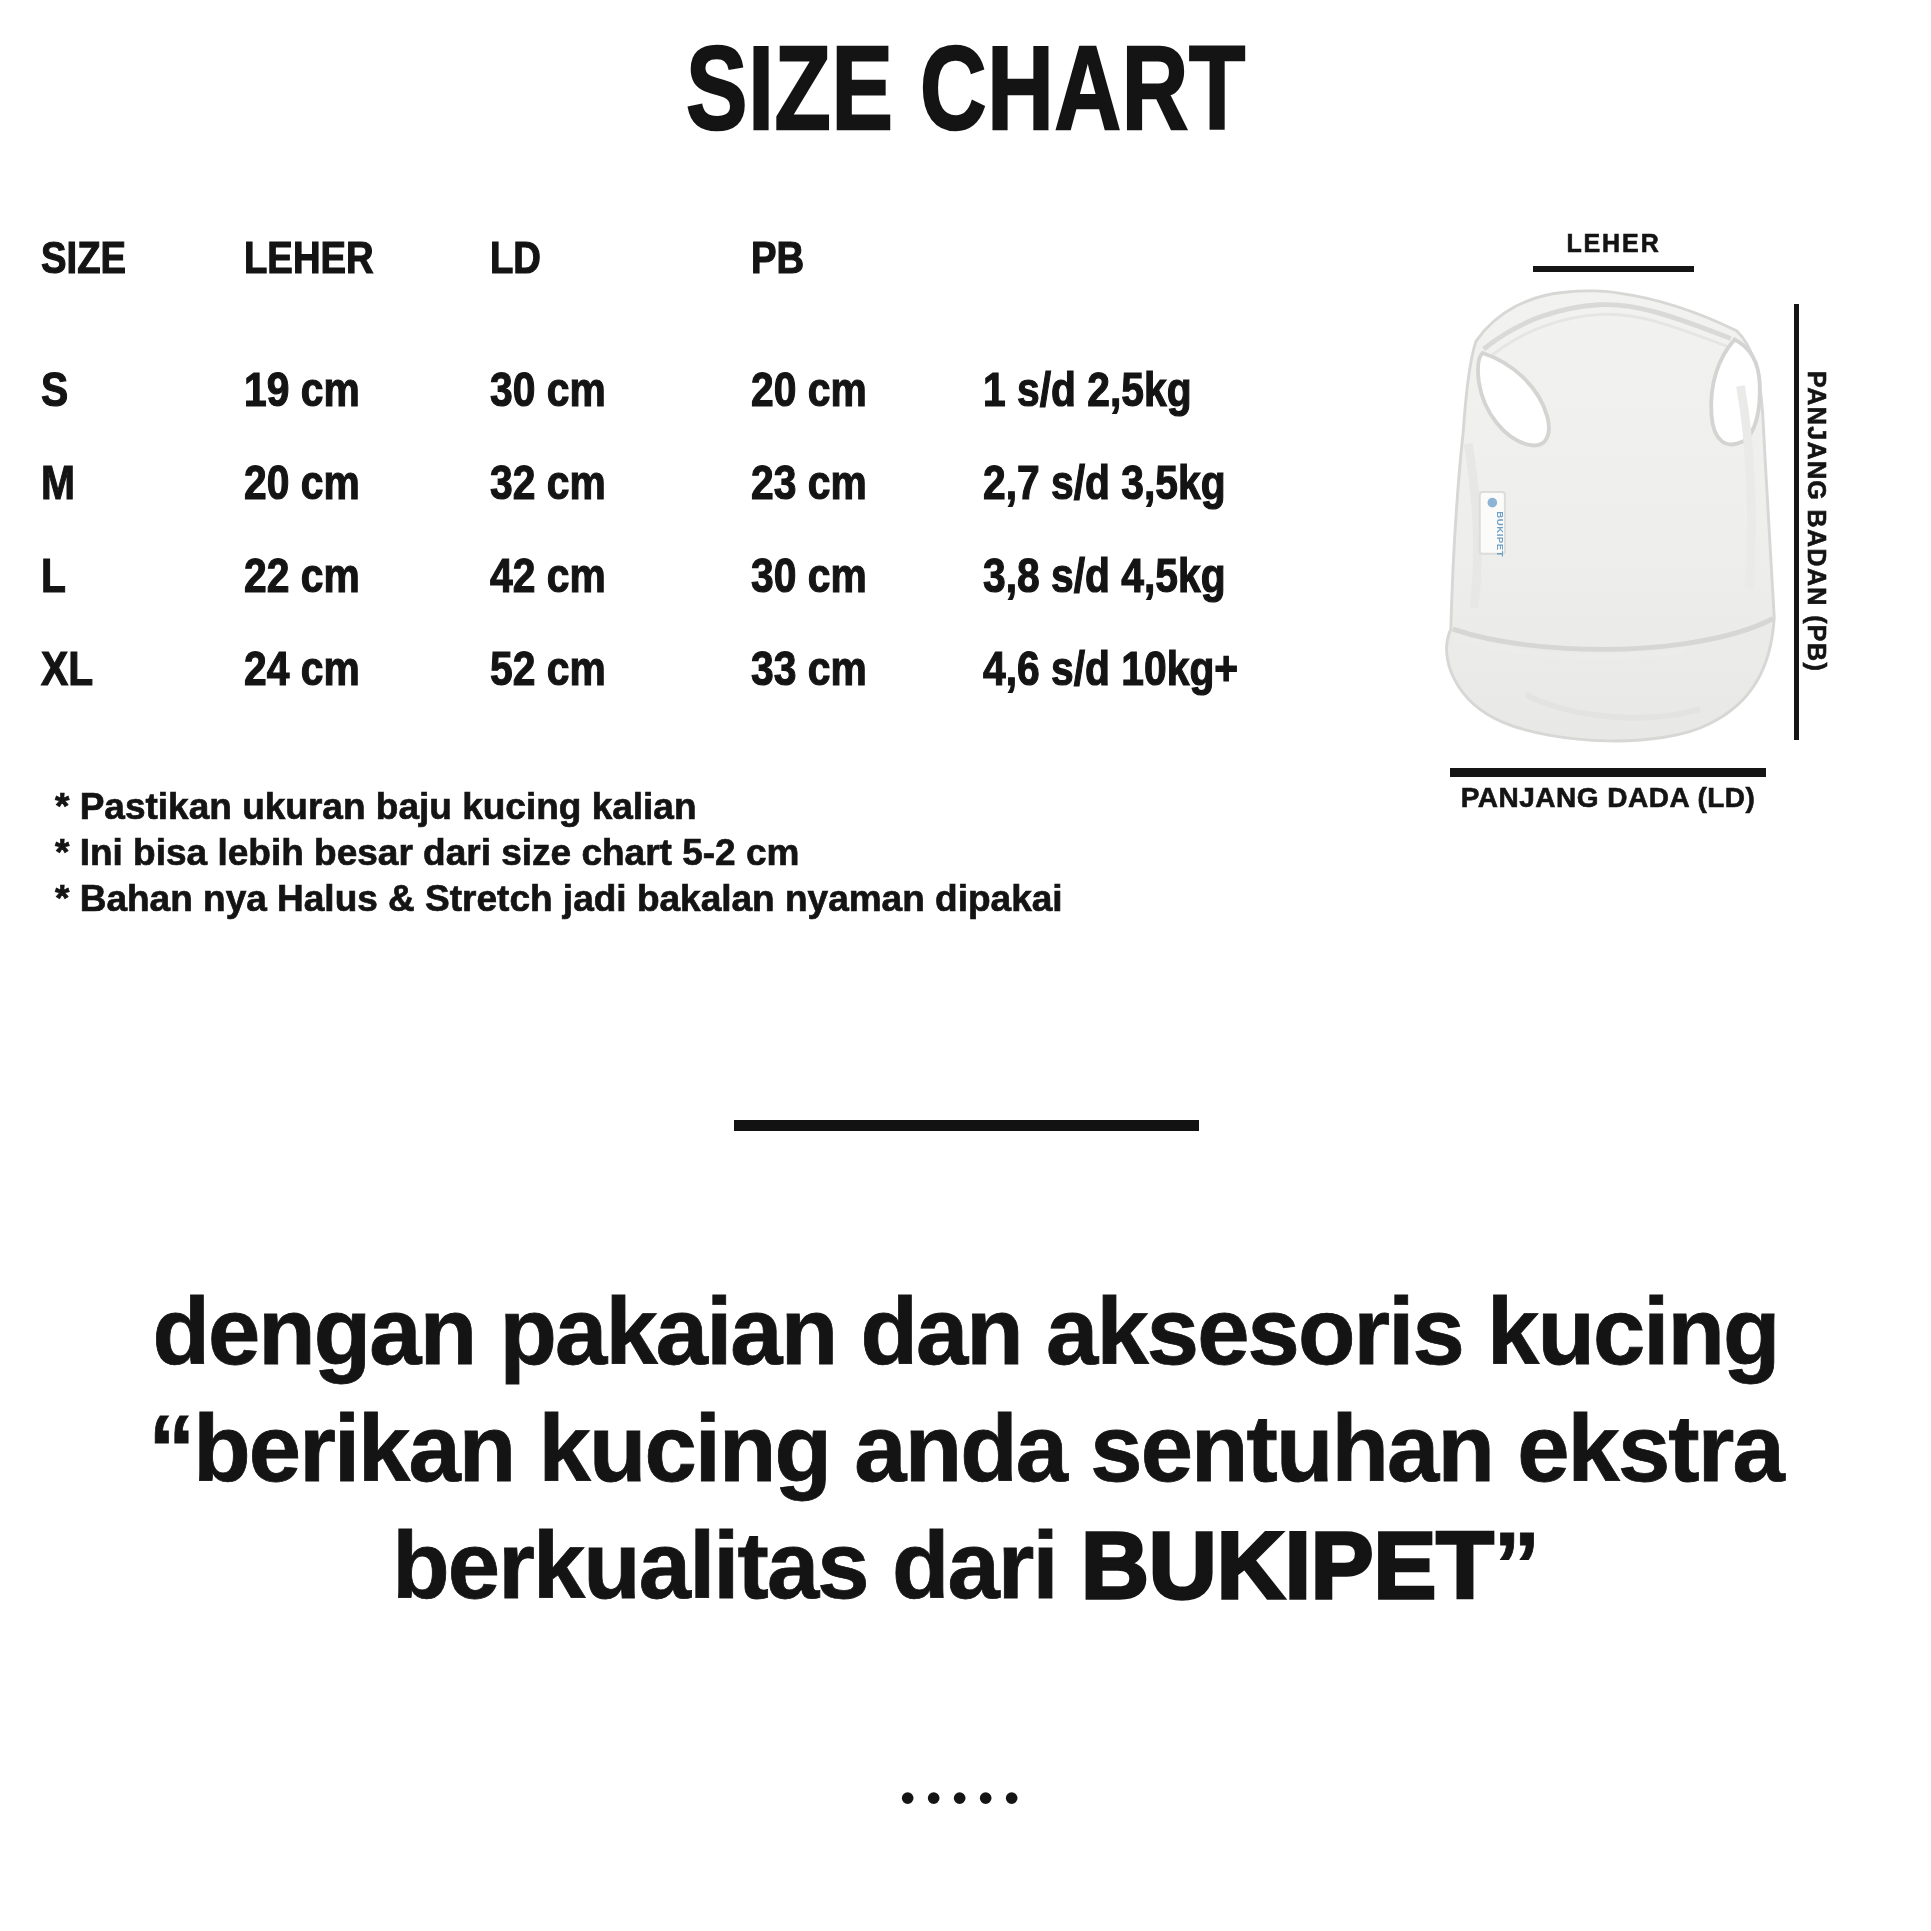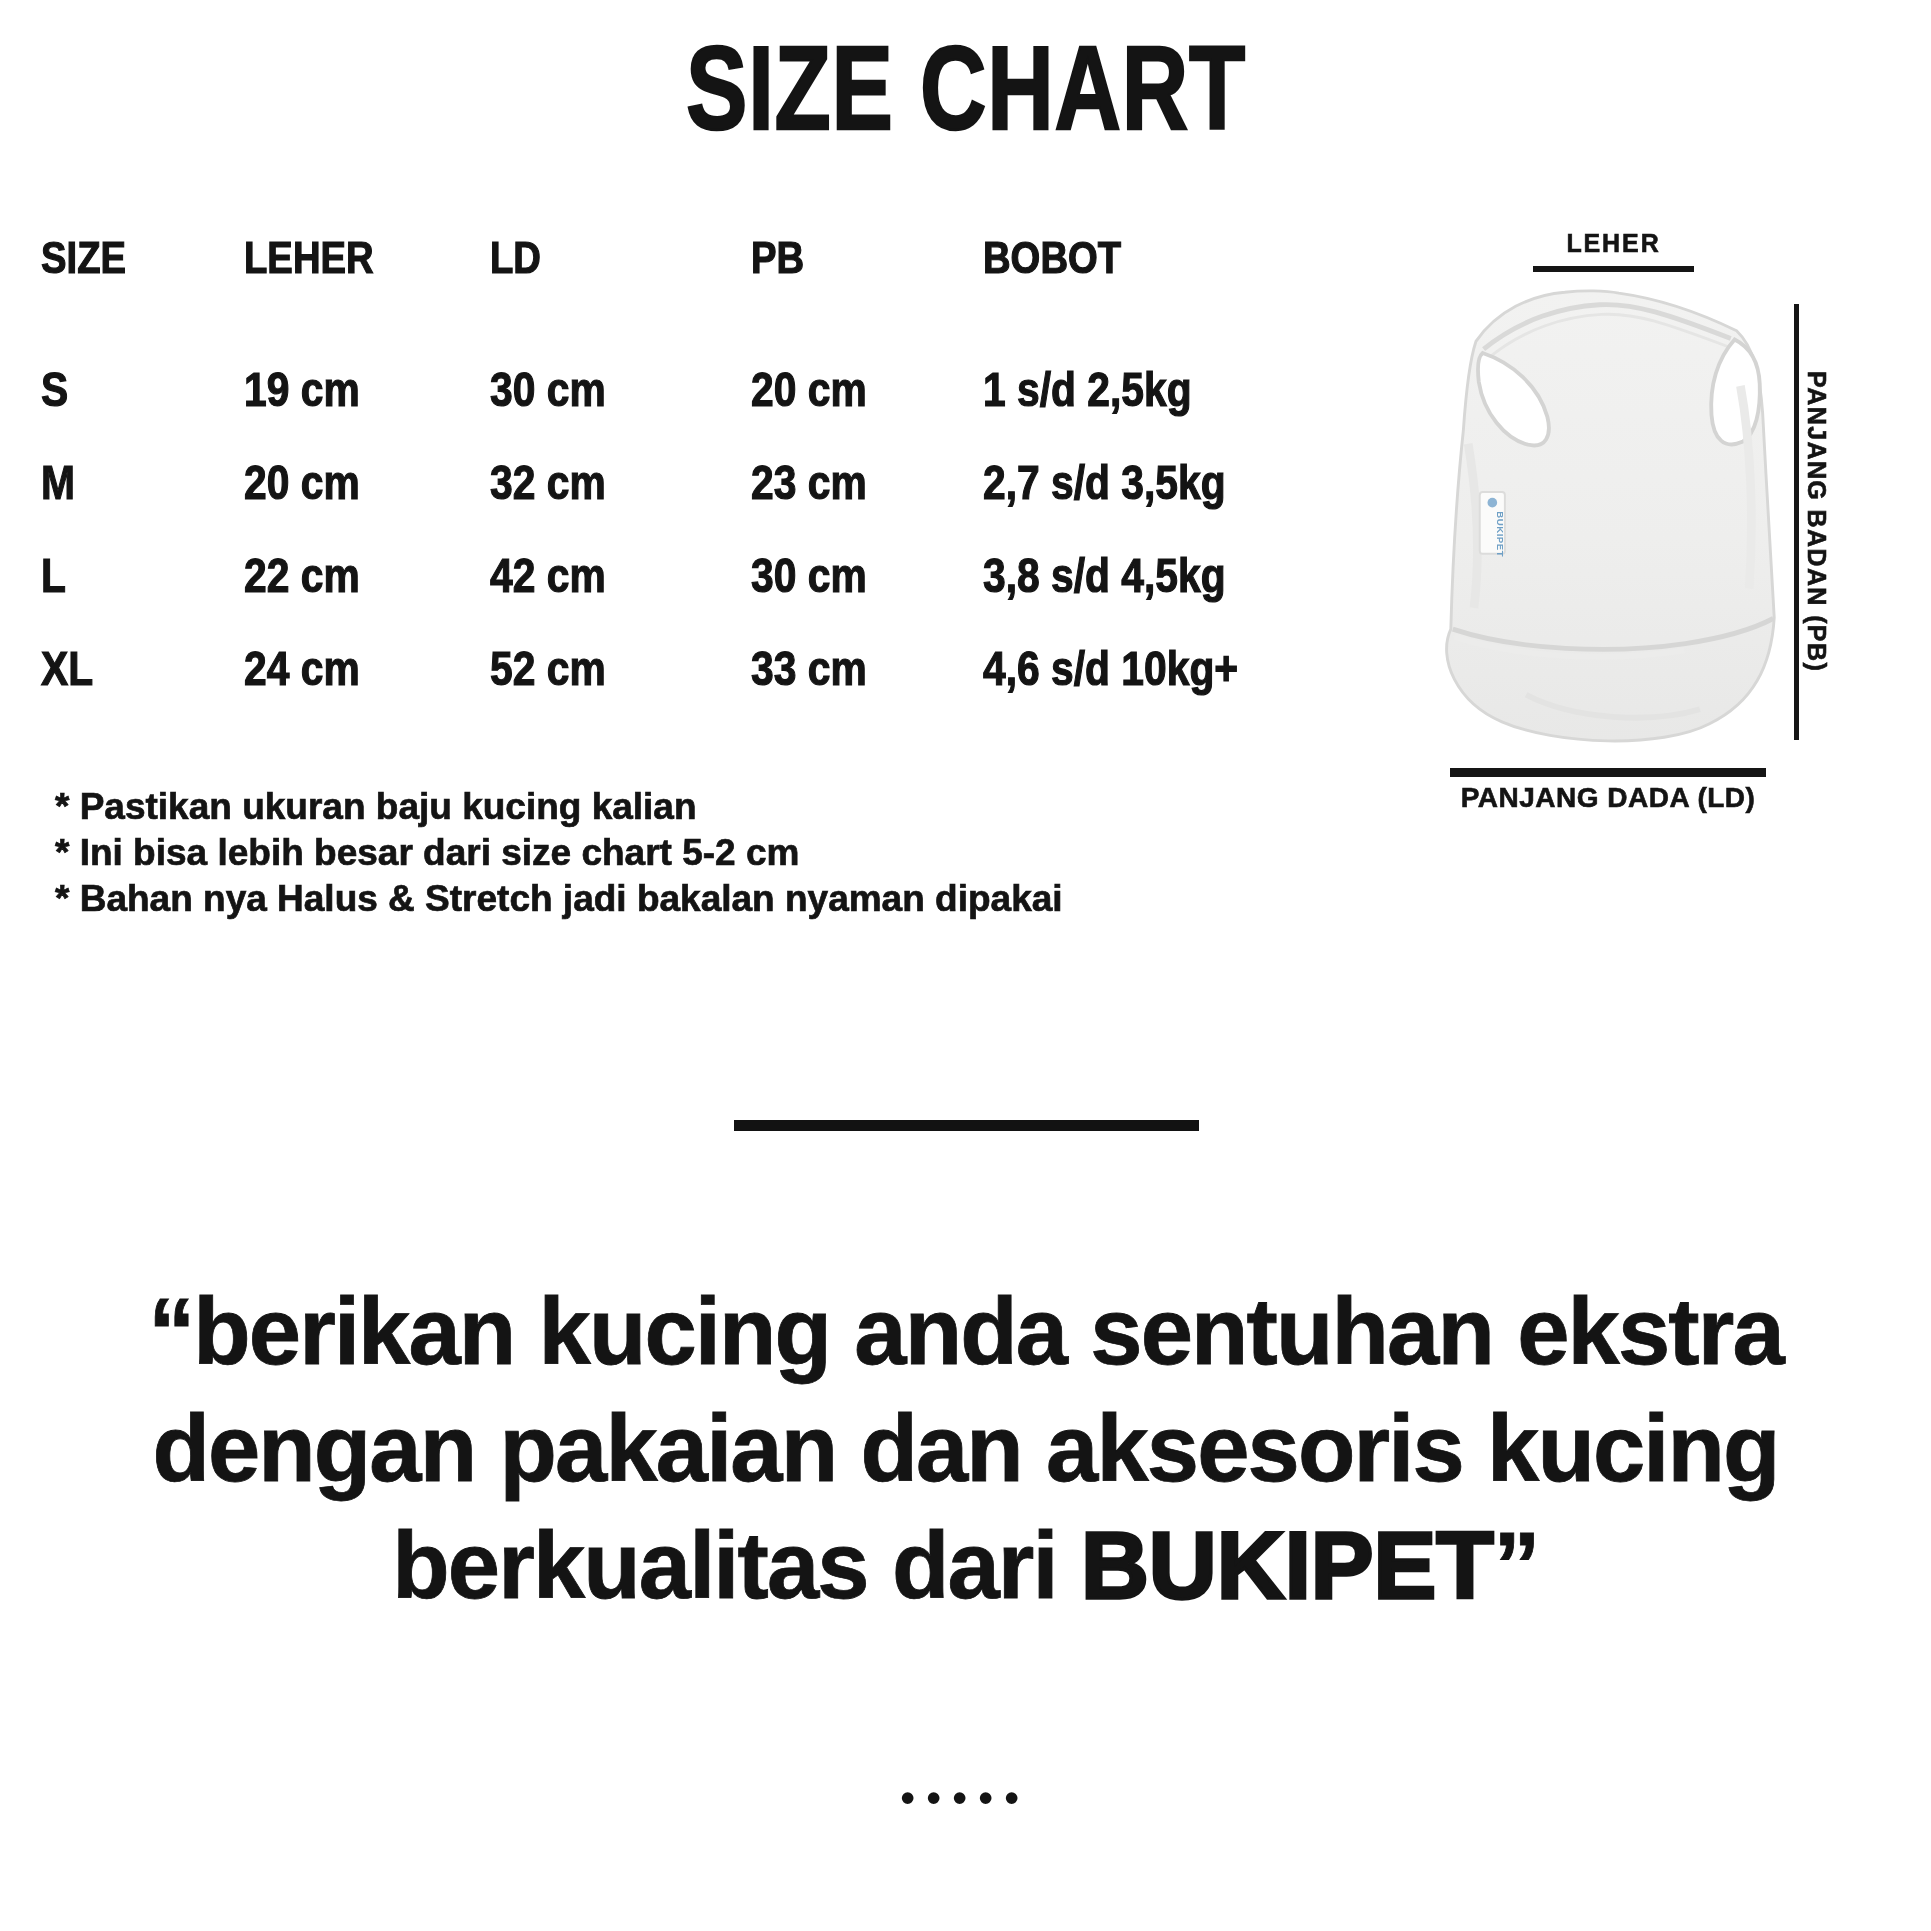--- a/index.html
+++ b/index.html
@@ -59,21 +59,20 @@
 
   <div class="abs title">
     <span class="cond">SIZE CHART</span>
   </div>
 
   <div class="trow thead">
     <div class="cell"><span class="cond">SIZE</span></div>
     <div class="cell"><span class="cond">LEHER</span></div>
     <div class="cell"><span class="cond">LD</span></div>
     <div class="cell"><span class="cond">PB</span></div>
-    <div class="cell"><span class="cond">BOBOT</span></div>
   </div>
 
   <div class="trow tdata r0">
     <div class="cell"><span class="cond">S</span></div>
     <div class="cell"><span class="cond">19 cm</span></div>
     <div class="cell"><span class="cond">30 cm</span></div>
     <div class="cell"><span class="cond">20 cm</span></div>
     <div class="cell"><span class="cond">1 s/d 2,5kg</span></div>
   </div>
   <div class="trow tdata r1">
@@ -160,21 +159,21 @@
   </div>
 
   <div class="abs pb-line"></div>
   <div class="abs pb-label">PANJANG BADAN (PB)</div>
   <div class="abs ld-line"></div>
   <div class="abs ld-label">PANJANG DADA (LD)</div>
 
   <div class="abs divider"></div>
 
   <div class="abs quote">
+    <div>dengan pakaian dan aksesoris kucing</div>
     <div>“berikan kucing anda sentuhan ekstra</div>
-    <div>dengan pakaian dan aksesoris kucing</div>
     <div><span>berkualitas dari </span><span class="brand">BUKIPET</span><span>”</span></div>
   </div>
 
   <div class="abs dots">•••••</div>
 
 </div>
 
 
 </body></html>

